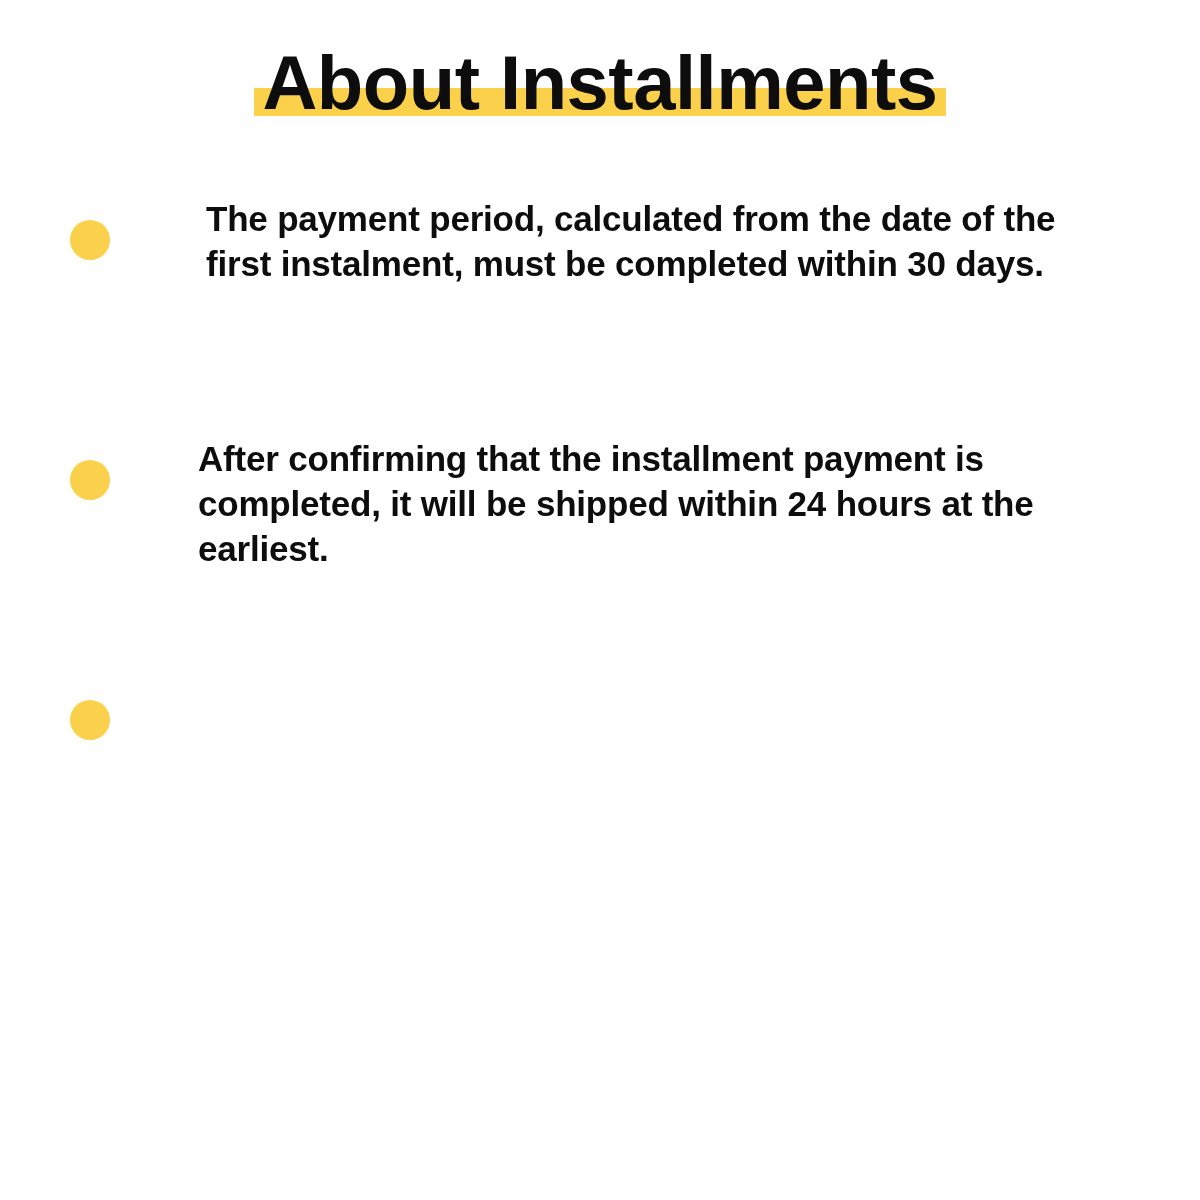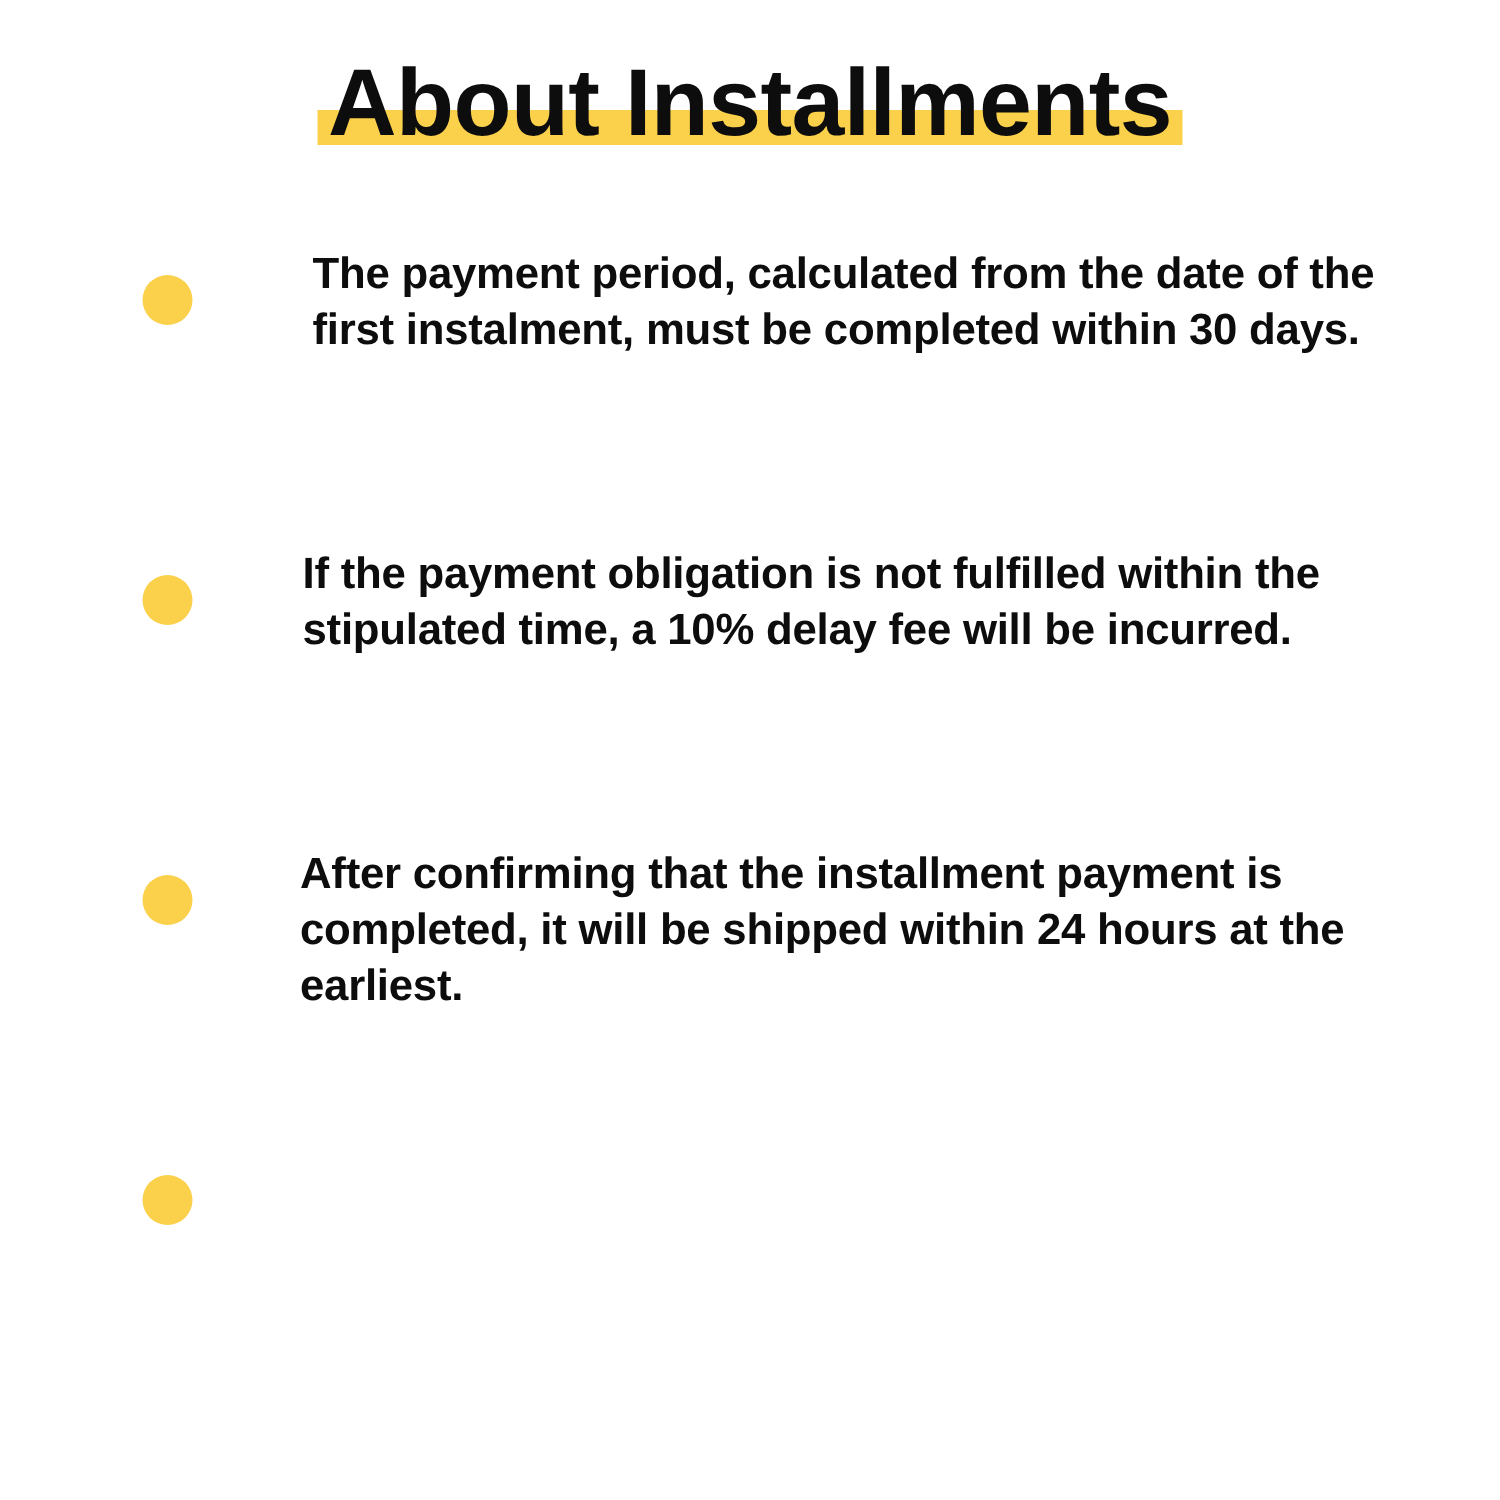--- a/index.html
+++ b/index.html
@@ -60,21 +60,20 @@
     left: 0;
     top: 196px;
     width: 1200px;
   }
   .item {
     position: relative;
     min-height: 240px;
     padding-left: 196px;
     padding-right: 84px;
     box-sizing: border-box;
-    margin-left: 44px;
   }
   .bullet {
     position: absolute;
     left: 70px;
     top: 24px;
     width: 40px;
     height: 40px;
     border-radius: 50%;
     background: #fbd14b;
   }
@@ -102,24 +101,20 @@
     </div>
   </div>
 
   <div class="list">
 
     <div class="item">
       <span class="bullet"></span>
       <div class="item-text">The payment period, calculated from the date of the first instalment, must be completed within 30 days.</div>
     </div>
 
-    <div class="item">
-      <span class="bullet"></span>
-      <div class="item-text">If the payment obligation is not fulfilled within the stipulated time, a 10% delay fee will be incurred.</div>
-    </div>
 
     <div class="item">
       <span class="bullet"></span>
       <div class="item-text">After confirming that the installment payment is completed, it will be shipped within 24 hours at the earliest.</div>
     </div>
 
     <div class="item">
       <span class="bullet"></span>
     </div>
 

